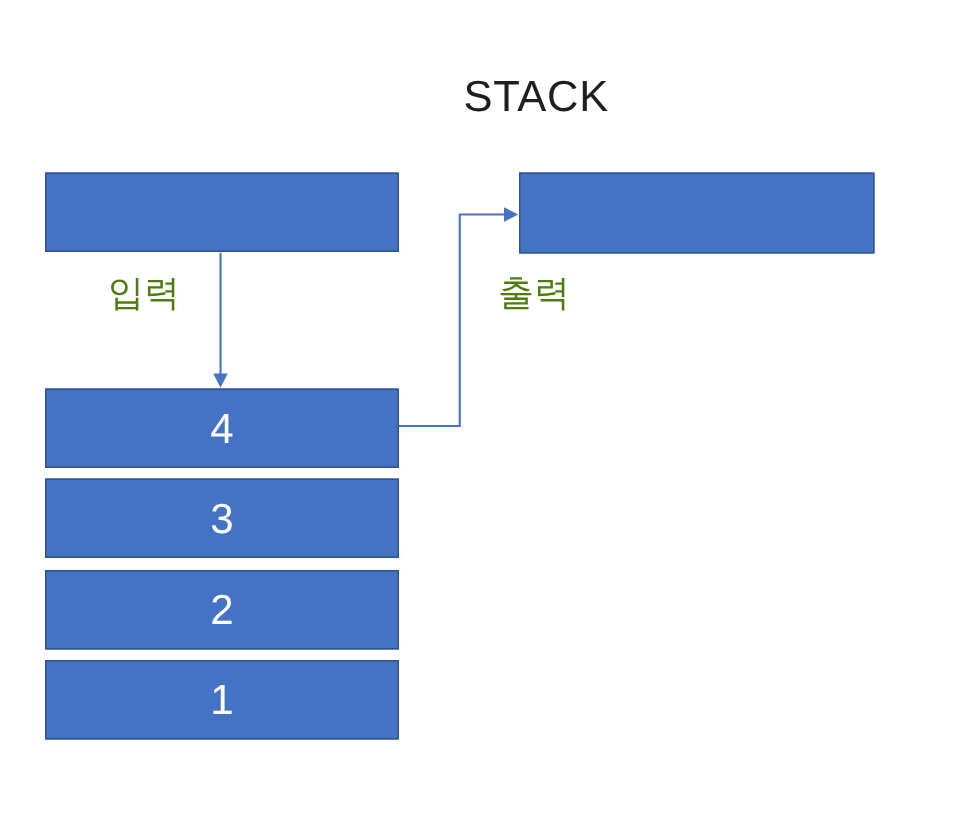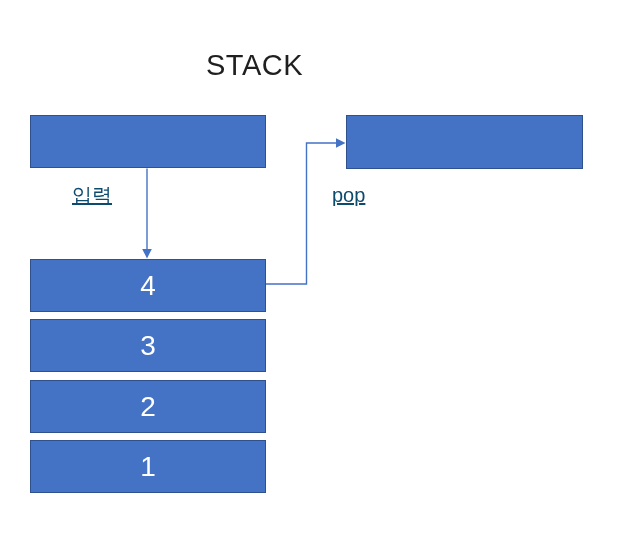--- a/index.html
+++ b/index.html
@@ -10,21 +10,21 @@
     height: 559px;
     background: #ffffff;
     font-family: "Liberation Sans", sans-serif;
     overflow: hidden;
   }
   .title {
     position: absolute;
     top: 50px;
     left: 206px;
     width: 200px;
-    text-align: left;
+    text-align: right;
     font-size: 29px;
     line-height: 30px;
     color: #1f1f1f;
     letter-spacing: 0.5px;
   }
   .box {
     position: absolute;
     left: 30px;
     width: 236px;
     height: 53px;
@@ -41,25 +41,24 @@
     line-height: 28px;
   }
   .box.top-left  { top: 115px; }
   .box.top-right { top: 115px; left: 346px; width: 237px; height: 54px; }
   .box.item-4 { top: 259px; }
   .box.item-3 { top: 319px; }
   .box.item-2 { top: 380px; }
   .box.item-1 { top: 440px; }
   .flow-label {
     position: absolute;
-    font-size: 20px;
+    font-size: 24px;
     line-height: 33px;
-    color: #0c4a6e;
+    color: #4d7c0f;
     white-space: nowrap;
-    text-decoration: underline;
   }
   .flow-label.input  { left: 72px;  top: 179px; }
   .flow-label.output { left: 332px; top: 179px; }
   svg.arrows {
     position: absolute;
     top: 0; left: 0;
     width: 635px; height: 559px;
     pointer-events: none;
   }
 </style>
@@ -83,21 +82,21 @@
       <polyline points="266,284 306.5,284 306.5,143 336.5,143" stroke-width="1.4" fill="none" stroke="#4472C4"></polyline>
       <polygon points="345.5,143 336,138.2 336,147.8" fill="#4472C4"></polygon>
     </g>
   </svg>
 
   <div class="flow-label input">
     <div>입력</div>
   </div>
 
   <div class="flow-label output">
-    <div>pop</div>
+    <div>출력</div>
   </div>
 
   <div class="box item-4">
     <span class="num">4</span>
   </div>
   <div class="box item-3">
     <span class="num">3</span>
   </div>
   <div class="box item-2">
     <span class="num">2</span>

